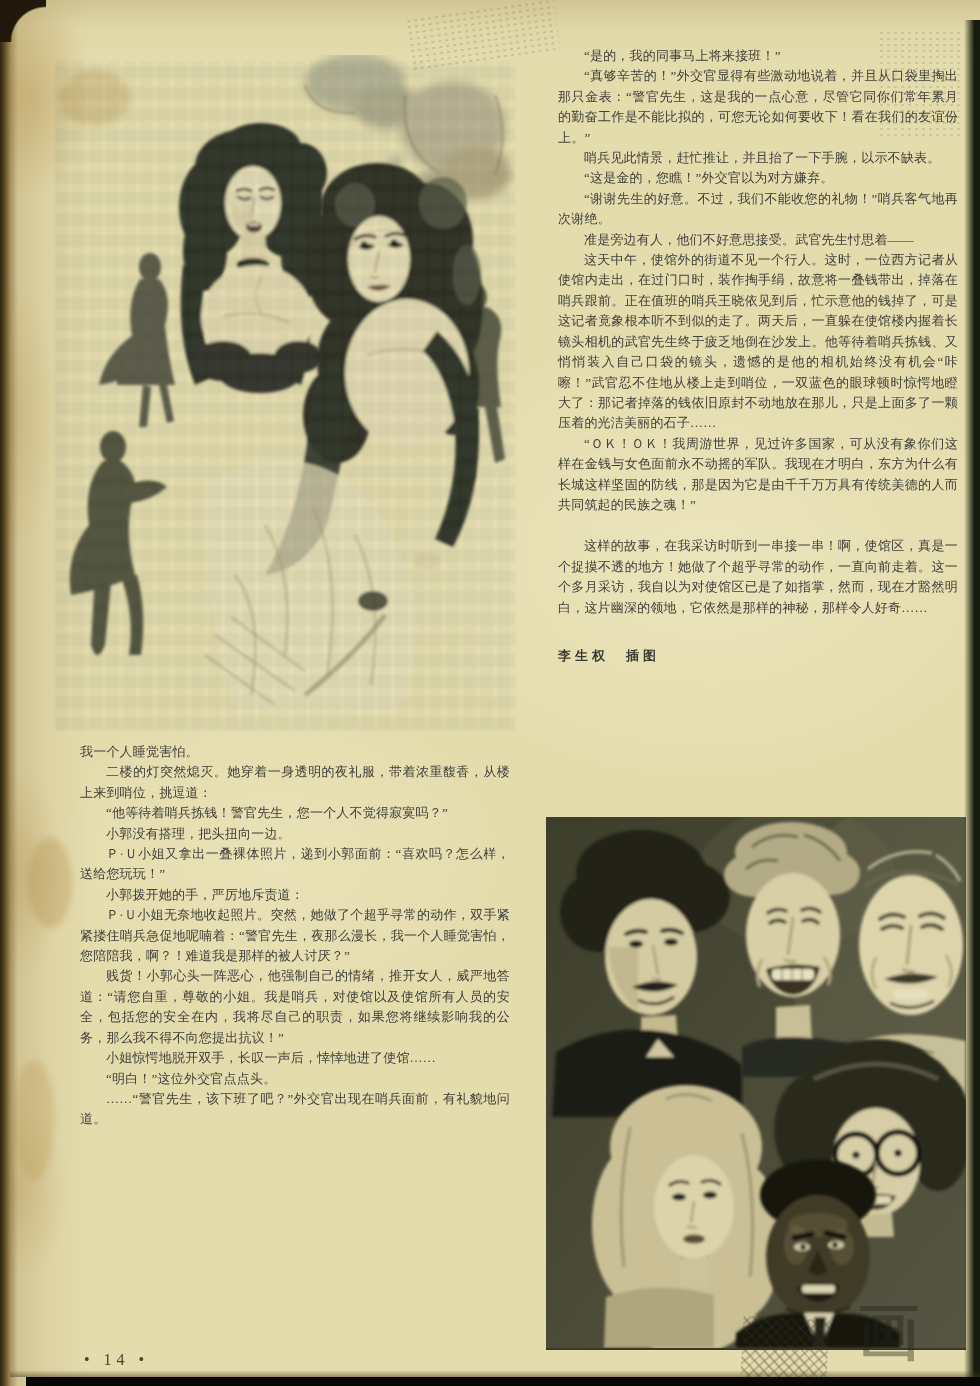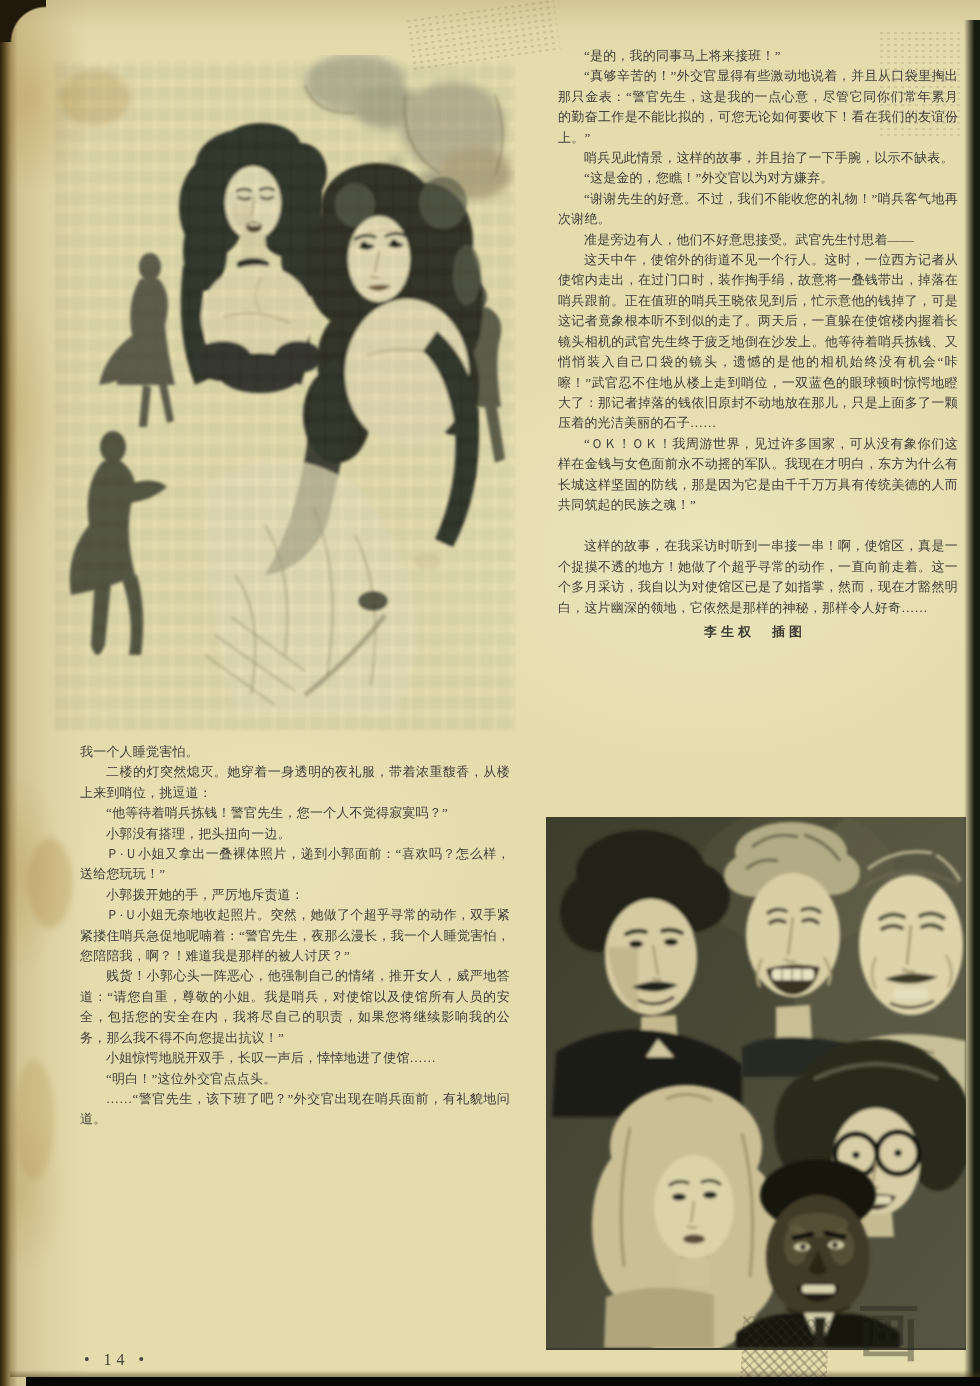--- a/index.html
+++ b/index.html
@@ -36,21 +36,21 @@
   .stain-dot{position:absolute;border-radius:50%;filter:blur(3px);z-index:2;}
 
   
   .textcol{position:absolute;font-size:13px;line-height:20.4px;letter-spacing:.2px;
     text-align:justify;text-justify:inter-character;color:#41403a;z-index:10;}
   .col-left-text{left:80px;top:742px;width:430px;}
   .col-right-text{left:558px;top:46px;width:400px;}
   .textcol p{margin:0;padding:0;}
   .textcol p.indent{text-indent:2em;}
   .textcol p.gap{margin-top:21px;}
-  .credit{margin-top:4px;text-align:center;padding-right:6px;letter-spacing:4px;font-weight:bold;color:#3c3b32;}
+  .credit{margin-top:28px;text-align:left;padding-right:6px;letter-spacing:4px;font-weight:bold;color:#3c3b32;}
   .page-number{position:absolute;left:84px;top:1351px;font-size:16px;letter-spacing:5px;color:#45443a;z-index:10;}
 
   
   .illus{position:absolute;z-index:5;}
   .illus-women{left:55px;top:55px;width:460px;height:685px;}
   .illus-faces{left:546px;top:817px;width:420px;height:531px;border-bottom:2px solid #3b382a;}
   .illus svg{display:block;width:100%;height:100%;}
   .bleed{position:absolute;inset:6px 0 10px 0;opacity:.8;filter:blur(1.2px);
     background-image:
       repeating-linear-gradient(0deg, rgba(104,122,104,.085) 0 13px, transparent 13px 21px),
@@ -230,21 +230,21 @@
       <p class="indent">小姐惊愕地脱开双手，长叹一声后，悻悻地进了使馆……</p>
       <p class="indent">“明白！”这位外交官点点头。</p>
       <p class="indent">……“警官先生，该下班了吧？”外交官出现在哨兵面前，有礼貌地问道。</p>
     </div>
   <div class="page-number">• 14 •</div>
 
   <div class="textcol col-right-text">
     <div>
         <p class="indent">“是的，我的同事马上将来接班！”</p>
         <p class="indent">“真够辛苦的！”外交官显得有些激动地说着，并且从口袋里掏出那只金表：“警官先生，这是我的一点心意，尽管它同你们常年累月的勤奋工作是不能比拟的，可您无论如何要收下！看在我们的友谊份上。”</p>
-        <p class="indent">哨兵见此情景，这样的故事，并且抬了一下手腕，以示不缺表。</p>
+        <p class="indent">哨兵见此情景，赶忙推让，并且抬了一下手腕，以示不缺表。</p>
         <p class="indent">“这是金的，您瞧！”外交官以为对方嫌弃。</p>
         <p class="indent">“谢谢先生的好意。不过，我们不能收您的礼物！”哨兵客气地再次谢绝。</p>
         <p class="indent">准是旁边有人，他们不好意思接受。武官先生忖思着——</p>
         <p class="indent">这天中午，使馆外的街道不见一个行人。这时，一位西方记者从使馆内走出，在过门口时，装作掏手绢，故意将一叠钱带出，掉落在哨兵跟前。正在值班的哨兵王晓依见到后，忙示意他的钱掉了，可是这记者竟象根本听不到似的走了。两天后，一直躲在使馆楼内握着长镜头相机的武官先生终于疲乏地倒在沙发上。他等待着哨兵拣钱、又悄悄装入自己口袋的镜头，遗憾的是他的相机始终没有机会“咔嚓！”武官忍不住地从楼上走到哨位，一双蓝色的眼球顿时惊愕地瞪大了：那记者掉落的钱依旧原封不动地放在那儿，只是上面多了一颗压着的光洁美丽的石子……</p>
         <p class="indent">“ＯＫ！ＯＫ！我周游世界，见过许多国家，可从没有象你们这样在金钱与女色面前永不动摇的军队。我现在才明白，东方为什么有长城这样坚固的防线，那是因为它是由千千万万具有传统美德的人而共同筑起的民族之魂！”</p>
         <p class="indent gap">这样的故事，在我采访时听到一串接一串！啊，使馆区，真是一个捉摸不透的地方！她做了个超乎寻常的动作，一直向前走着。这一个多月采访，我自以为对使馆区已是了如指掌，然而，现在才豁然明白，这片幽深的领地，它依然是那样的神秘，那样令人好奇……</p>
       </div>
     <div class="credit">李生权　插图</div>
   </div>
 

